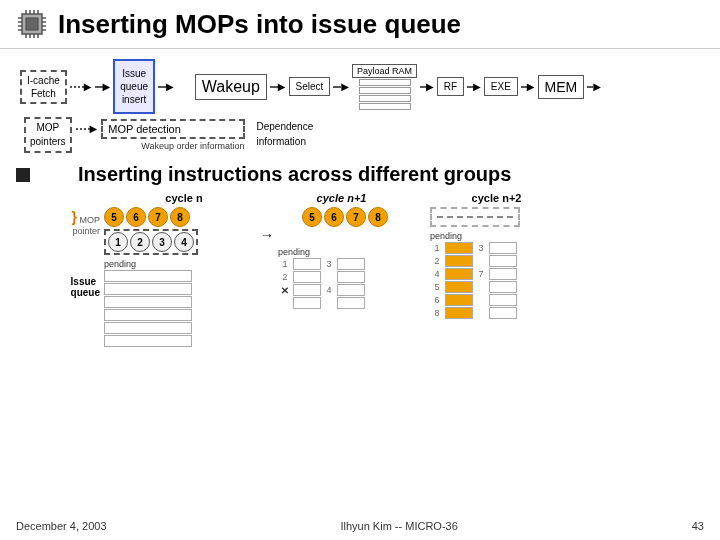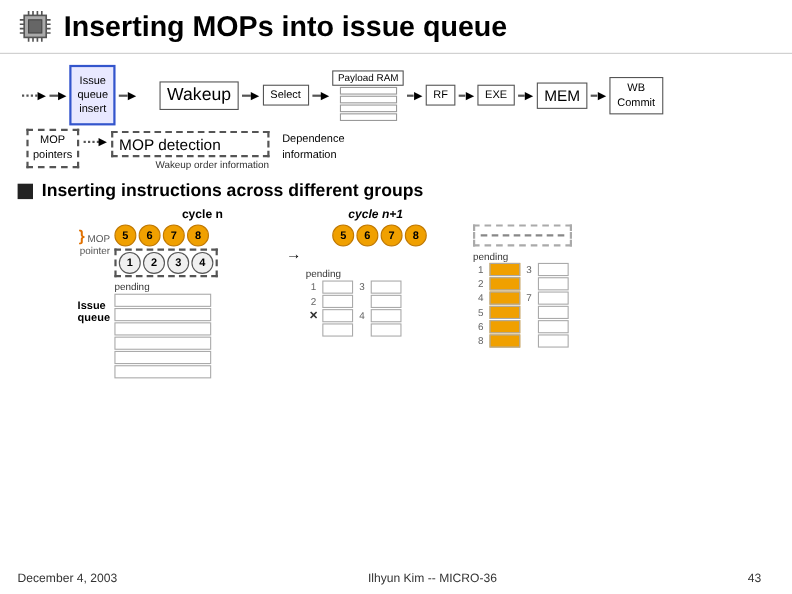--- a/index.html
+++ b/index.html
@@ -64,22 +64,23 @@
       align-items: center;
       gap: 8px;
     }
     .bullet-square {
       width: 14px;
       height: 14px;
       background: #222;
       flex-shrink: 0;
     }
     .bullet-text {
-      font-size: 16px;
+      font-size: 20px;
       font-weight: bold;
+      margin-left: 40px;
     }
 
     .num-circle {
       width: 20px;
       height: 20px;
       border-radius: 50%;
       background: #f0f0f0;
       border: 1px solid #555;
       display: flex;
       align-items: center;
@@ -87,21 +88,21 @@
       font-size: 10px;
       font-weight: bold;
     }
     .num-circle.orange { background: #f0a000; border-color: #c07800; }
 
     
     .footer {
       position: absolute;
       bottom: 8px;
       left: 0;
-      right: 12px;
+      right: 0;
       display: flex;
       justify-content: space-between;
       padding: 0 16px;
       font-size: 11px;
       color: #333;
       text-align: right;
     }
   </style>
 </head>
 <body>
@@ -132,20 +133,24 @@
   </div>
   <div class="header-title">Inserting MOPs into issue queue</div>
 </div>
 
 <div class="pipeline-area">
   <div style="display:flex; align-items:flex-start; gap:4px;">
 
     <div style="display:flex; flex-direction:column; align-items:flex-start; margin-right:0;">
       <div style="display:flex; align-items:center; gap:3px;">
 
+        <div class="dashed-box" style="font-size:10px; line-height:1.3;">
+          <span style="white-space:pre-line;">I-cache
+Fetch</span>
+        </div>
 
         <div style="display:flex;align-items:center;">
           <div style="border-top:2px dotted #555; width:14px;"></div>
           <div style="font-size:10px;">▶</div>
         </div>
 
 
         <div style="display:flex;align-items:center;">
           <div style="border-top:2px solid #555; width:8px;"></div>
           <div style="font-size:10px;">▶</div>
@@ -205,39 +210,37 @@
           <div style="font-size:10px;">▶</div>
         </div>
 
         <div class="pipeline-box" style="font-size:14px;text-align:center;">MEM</div>
 
         <div style="display:flex;align-items:center;">
           <div style="border-top:2px solid #555; width:6px;"></div>
           <div style="font-size:10px;">▶</div>
         </div>
 
-        <div class="pipeline-box" style="font-size:10px; white-space:pre-line; line-height:1.3;">WB
-Commit</div>
       </div>
     </div>
 
   </div>
 
   <div style="display:flex; align-items:flex-start; margin-top:3px; margin-left:4px; gap:6px;">
     <div style="display:flex; align-items:flex-start; gap:4px;">
       <div style="border:2px dashed #555; padding:2px 4px; font-size:10px; line-height:1.4; text-align:center;">
         <span style="white-space:pre-line;">MOP
 pointers</span>
       </div>
       <div style="display:flex;align-items:center; margin-top:6px;">
         <div style="border-top:2px dotted #555; width:14px;"></div>
         <div style="font-size:10px;">▶</div>
       </div>
       <div style="display:flex; flex-direction:column; gap:2px; margin-top:2px;">
-        <div style="border:2px dashed #555; padding:2px 5px; font-size:14px; display:inline-block;">MOP
+        <div style="border:2px dashed #555; padding:2px 5px; font-size:11px; display:inline-block;">MOP
 detection</div>
         <div style="font-size:9px; color:#333; margin-left:40px;">Wakeup order information</div>
       </div>
       <div style="margin-left:8px; margin-top:2px; font-size:10px; line-height:1.5;">
         <span style="white-space:pre-line;">Dependence
 information</span>
       </div>
     </div>
   </div>
 </div>
@@ -245,20 +248,21 @@
 <div class="bullet-section">
   <div class="bullet-square"></div>
   <div class="bullet-text">Inserting instructions across different groups</div>
 </div>
 
 <div style="padding: 2px 4px;">
 
   <div style="display:flex; margin-left:100px; margin-bottom:3px;">
     <div style="width:160px; text-align:center; font-size:11px; font-weight:bold;">cycle n</div>
     <div style="width:155px; text-align:center; font-size:11px; font-weight:bold;font-style:italic;">cycle n+1</div>
+    <div style="width:155px; text-align:center; font-size:11px; font-weight:bold;">cycle n+2</div>
   </div>
 
   <div style="display:flex; align-items:flex-start; gap:4px;">
 
     <div style="width:96px; display:flex; flex-direction:column; align-items:flex-end; gap:2px; padding-top:2px;">
 
       <div style="font-size:9px; color:#555; text-align:right; margin-bottom:16px;">
         <span style="font-size:14px; font-weight:bold; color:#e07000;">}</span>
         <span style="white-space:pre-line; vertical-align:middle; font-size:9px;">MOP
 pointer</span>

